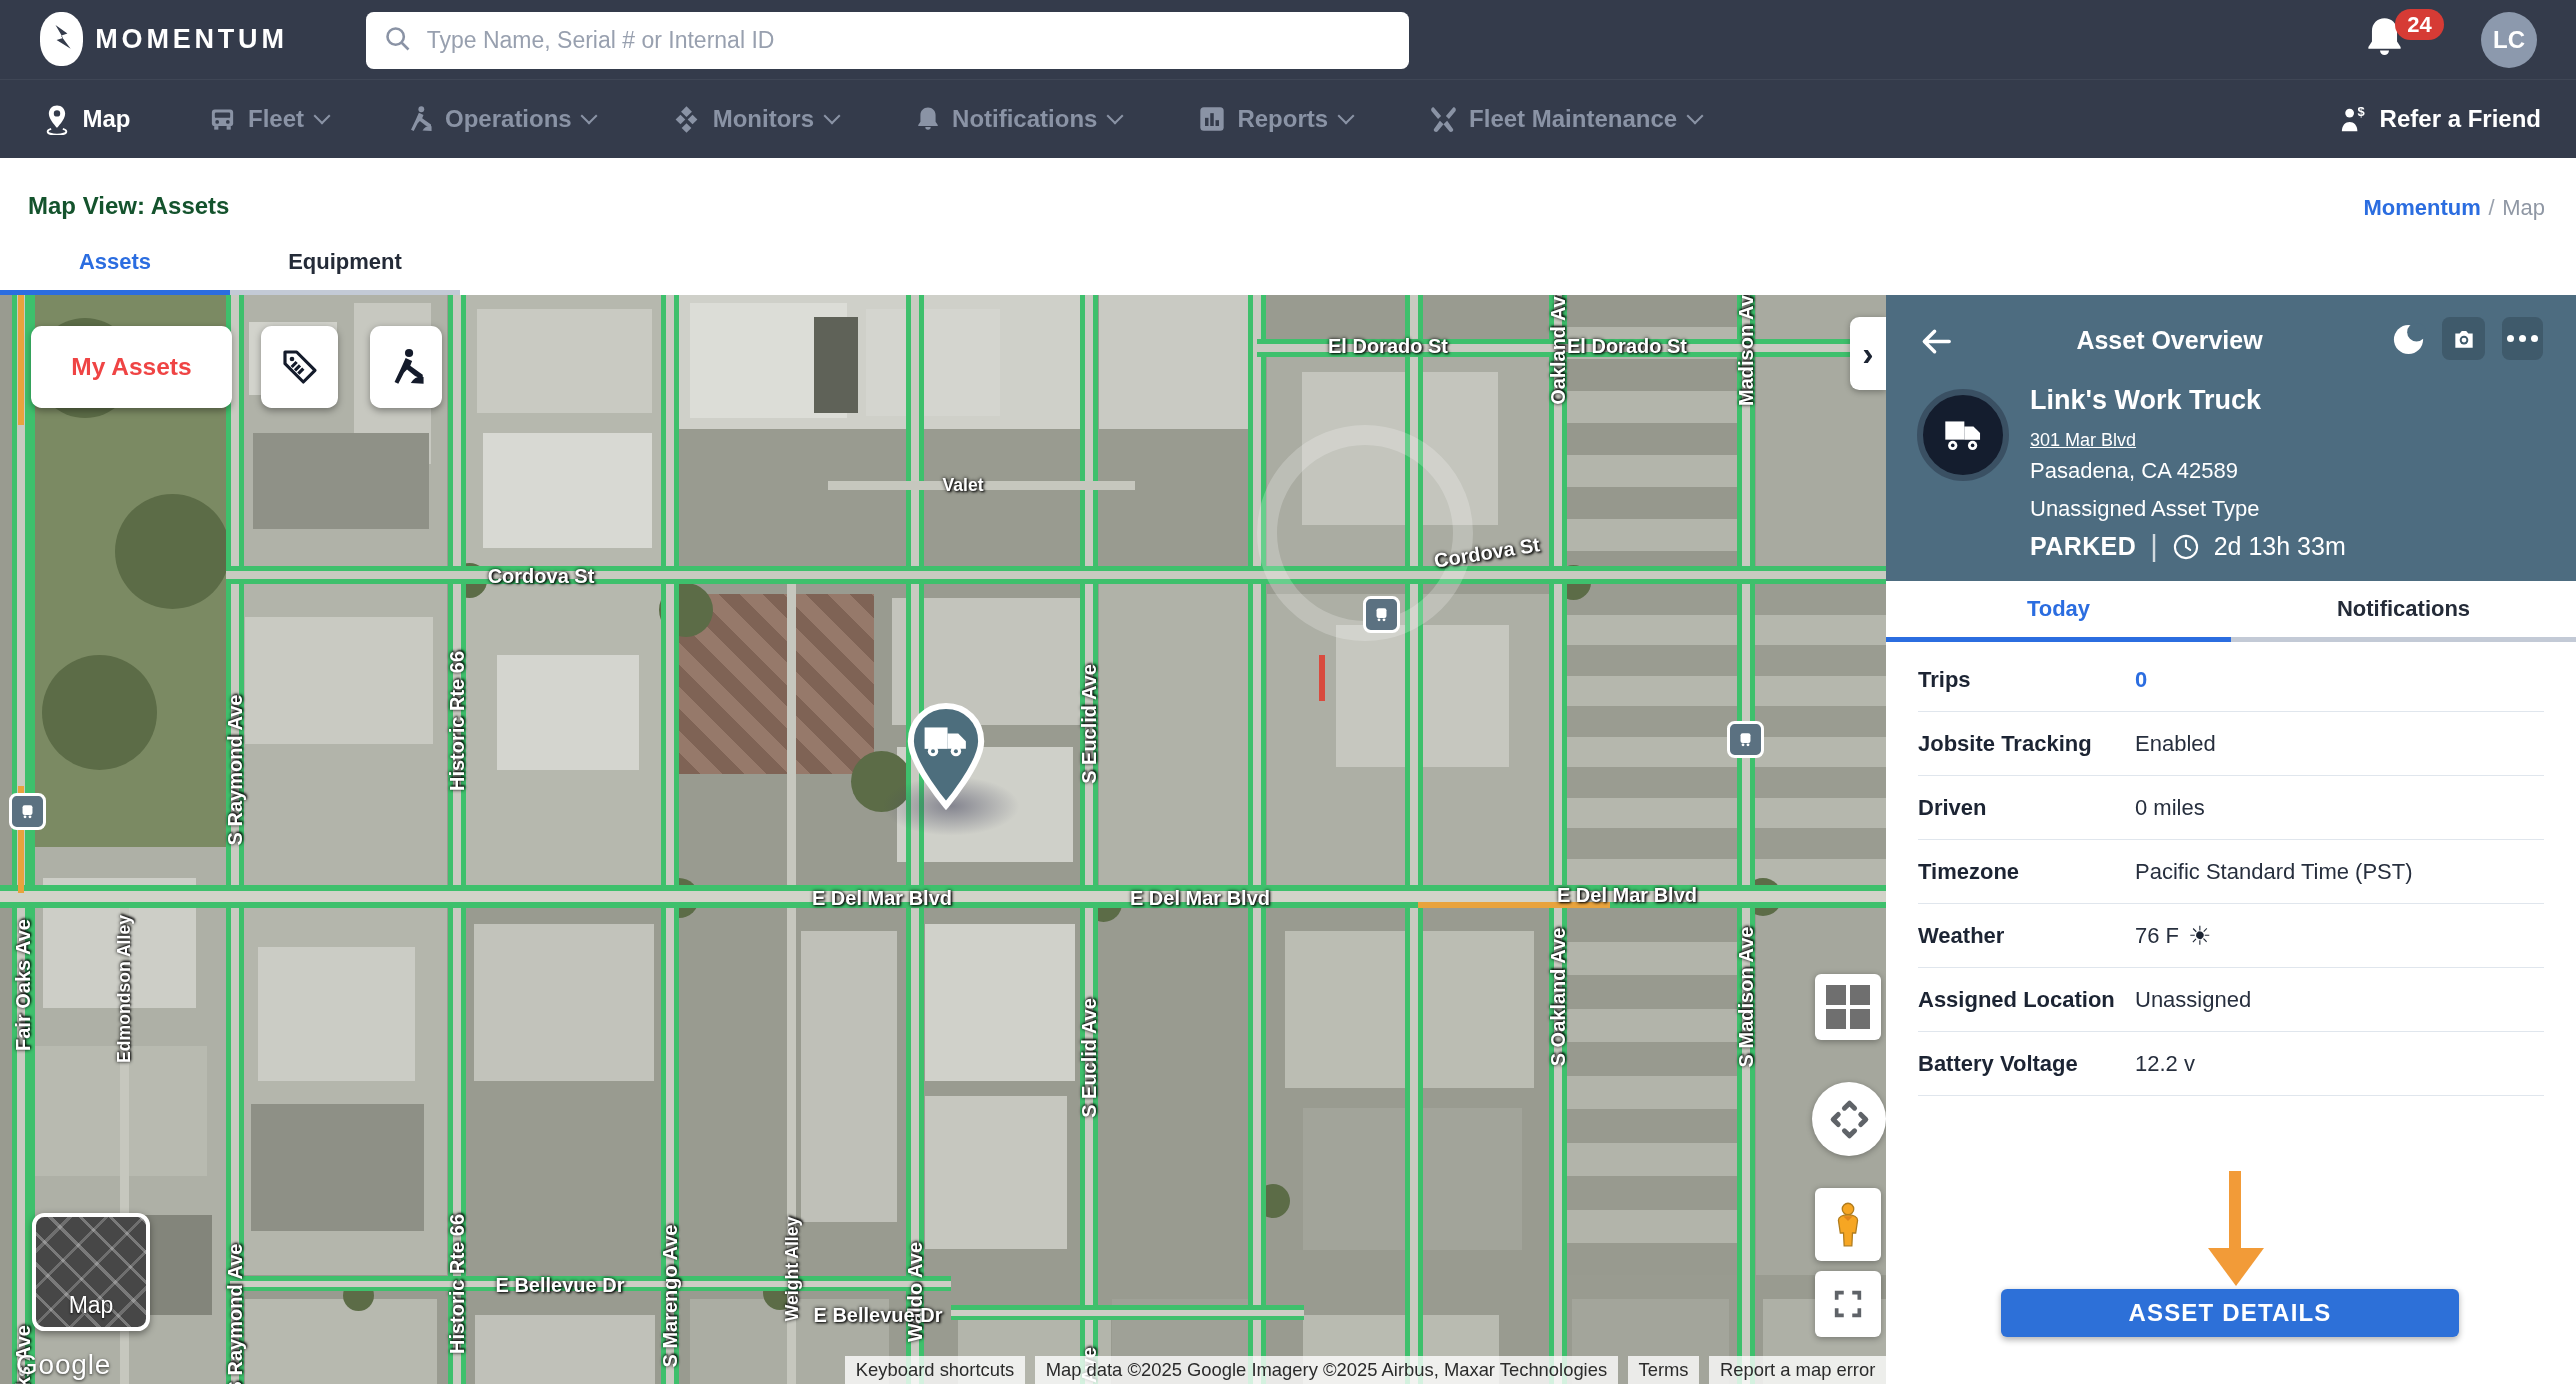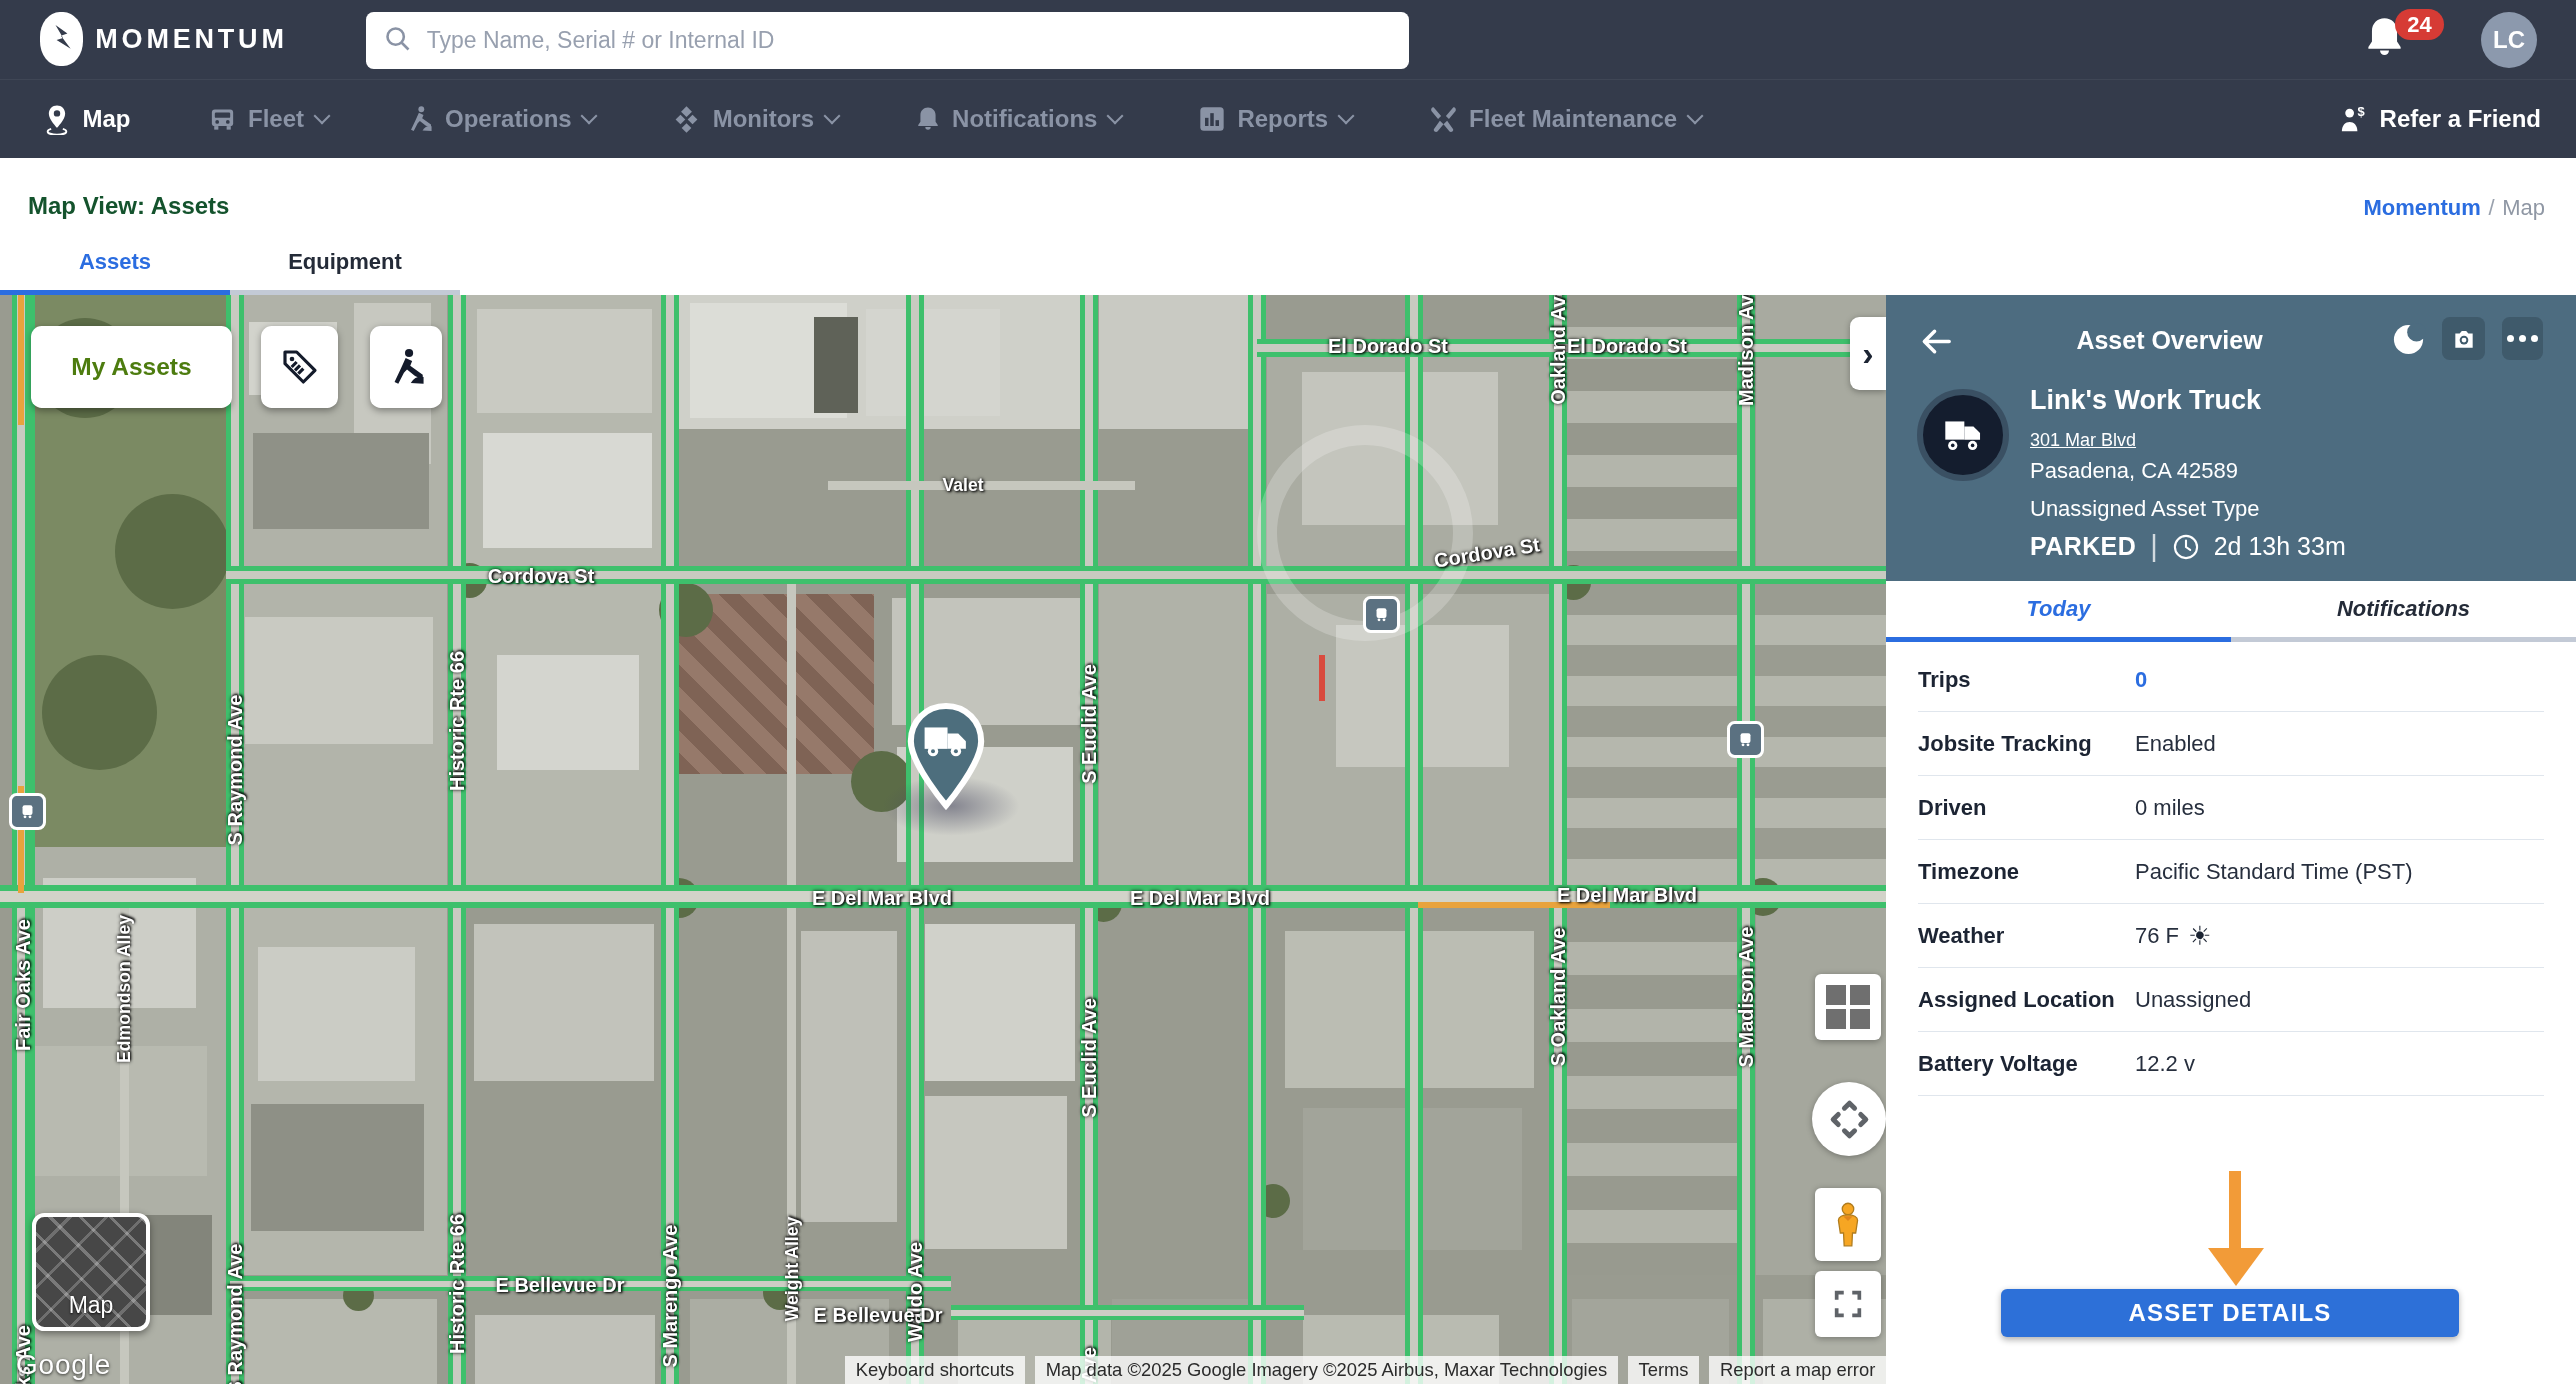--- a/index.html
+++ b/index.html
@@ -47,21 +47,21 @@
   .maplab{position:absolute;color:#fff;font-size:20px;font-weight:700;z-index:5;white-space:nowrap;text-shadow:0 0 3.8px #000,1.5px 1.5px 2.3px rgba(0,0,0,.9);}
   .vlab{transform:translate(-50%,-50%) rotate(-90deg);}
   .hlab{transform:translate(-50%,-50%);}
   .dlab{transform:translate(-50%,-50%) rotate(-9deg);}
   .ring{position:absolute;left:1257px;top:130px;width:176px;height:176px;border:20px solid rgba(255,255,255,.22);border-radius:50%;z-index:4;}
   .busicon{position:absolute;width:31px;height:31px;background:#5b7181;border:3.1px solid #fff;border-radius:7.7px;z-index:5;display:flex;align-items:center;justify-content:center;}
 
   .pin-shadow{position:absolute;left:882px;top:481px;width:138px;height:60px;border-radius:50%;background:radial-gradient(ellipse,rgba(70,70,95,.55),rgba(70,70,95,0) 70%);z-index:5;}
   .pin{position:absolute;left:906px;top:408px;z-index:6;}
 
-  .myassets{position:absolute;left:31px;top:31px;width:201px;height:82px;background:#fff;border-radius:10.7px;box-shadow:0 2.3px 7.7px rgba(0,0,0,.35);display:flex;align-items:center;justify-content:center;font-size:24.5px;font-weight:700;color:#4d7c0f;z-index:10;cursor:pointer;}
+  .myassets{position:absolute;left:31px;top:31px;width:201px;height:82px;background:#fff;border-radius:10.7px;box-shadow:0 2.3px 7.7px rgba(0,0,0,.35);display:flex;align-items:center;justify-content:center;font-size:24.5px;font-weight:700;color:#ef4444;z-index:10;cursor:pointer;}
   .sqbtn{position:absolute;top:31px;background:#fff;border-radius:10.7px;box-shadow:0 2.3px 7.7px rgba(0,0,0,.35);display:flex;align-items:center;justify-content:center;z-index:10;cursor:pointer;}
   .collapse{position:absolute;left:1850px;top:21.5px;width:36px;height:73px;background:#fff;border-radius:9.2px 0 0 9.2px;box-shadow:0 1.5px 6.1px rgba(0,0,0,.3);display:flex;align-items:center;justify-content:center;font-size:34px;font-weight:700;color:#1c2433;z-index:10;cursor:pointer;}
   .ctrl{position:absolute;background:#fff;box-shadow:0 1.5px 6.1px rgba(0,0,0,.3);z-index:10;display:flex;align-items:center;justify-content:center;cursor:pointer;}
   .gridglyph{display:grid;grid-template-columns:20px 20px;grid-template-rows:20px 20px;gap:4.6px;}
   .gridglyph div{background:#6f6f6f;}
   .thumb{position:absolute;left:32px;top:918px;width:118px;height:118px;border:4.6px solid #fff;border-radius:12.3px;box-shadow:0 2.3px 7.7px rgba(0,0,0,.4);box-sizing:border-box;z-index:10;cursor:pointer;overflow:hidden;
          background:#474747;
          background-image:repeating-linear-gradient(45deg,rgba(255,255,255,.28) 0 3.1px,transparent 3.1px 21.5px),repeating-linear-gradient(-45deg,rgba(255,255,255,.22) 0 3.1px,transparent 3.1px 26px);}
   .thumb span{position:absolute;left:0;right:0;bottom:7.7px;text-align:center;color:#fff;font-size:23px;font-weight:500;text-shadow:0 0.8px 2.3px #000;}
   .google{position:absolute;left:16px;top:1054px;color:#fff;font-size:28px;font-weight:500;letter-spacing:0.8px;text-shadow:0 0.8px 3.1px rgba(0,0,0,.8);z-index:9;}
@@ -81,21 +81,21 @@
   .truck-avatar{position:absolute;left:31px;top:94px;width:80px;height:80px;border-radius:50%;background:#141d2e;border:6.1px solid #3a5063;box-sizing:content-box;display:flex;align-items:center;justify-content:center;}
   .aname{position:absolute;left:144px;top:90px;font-size:27px;font-weight:700;}
   .aaddr1{position:absolute;left:144px;top:135px;font-size:18px;font-weight:400;text-decoration:underline;}
   .aaddr2{position:absolute;left:144px;top:163px;font-size:22px;font-weight:400;}
   .atype{position:absolute;left:144px;top:201px;font-size:22px;font-weight:400;}
   .astatus{position:absolute;left:144px;top:235px;display:flex;align-items:center;gap:14px;}
   .astatus .st{font-size:25px;font-weight:700;letter-spacing:0.4px;}
   .astatus .sep{font-size:29px;font-weight:300;color:rgba(255,255,255,.75);}
   .astatus .dur{font-size:25px;font-weight:500;}
   .ptabs{position:absolute;left:0;top:286px;width:690px;display:flex;}
-  .ptab{width:345px;height:61px;display:flex;align-items:center;justify-content:center;font-size:22px;font-weight:600;color:#242b38;border-bottom:5.4px solid #c3cad6;cursor:pointer;box-sizing:border-box;font-style:italic;}
+  .ptab{width:345px;height:61px;display:flex;align-items:center;justify-content:center;font-size:22px;font-weight:600;color:#242b38;border-bottom:5.4px solid #c3cad6;cursor:pointer;box-sizing:border-box;}
   .ptab.active{color:#2b6de0;border-bottom-color:#2b6de0;font-weight:700;}
   .rows{position:absolute;left:0;top:353px;width:690px;}
   .row{height:63px;display:flex;align-items:center;border-bottom:1.5px solid #e0e6ed;margin:0 32px 0 32px;}
   .row .lab{width:217px;font-size:22px;font-weight:700;color:#1c2433;}
   .row .val{font-size:22px;color:#272f3e;display:flex;align-items:center;gap:9.2px;}
   .row .val.link{color:#2b6de0;font-weight:600;cursor:pointer;}
   .sun{font-size:26px;color:#1c2433;line-height:1;}
   .arrow-shaft{position:absolute;left:343px;top:876px;width:11.5px;height:77px;background:#f29b38;}
   .arrow-head{position:absolute;left:322px;top:953px;width:0;height:0;border-left:28px solid transparent;border-right:28px solid transparent;border-top:38px solid #f29b38;}
   .cta{position:absolute;left:115px;top:994px;width:458px;height:48px;background:#2d70d8;border-radius:6.1px;color:#fff;font-size:24px;font-weight:700;letter-spacing:1.2px;display:flex;align-items:center;justify-content:center;box-shadow:0 2.3px 6.1px rgba(0,0,0,.3);cursor:pointer;}

